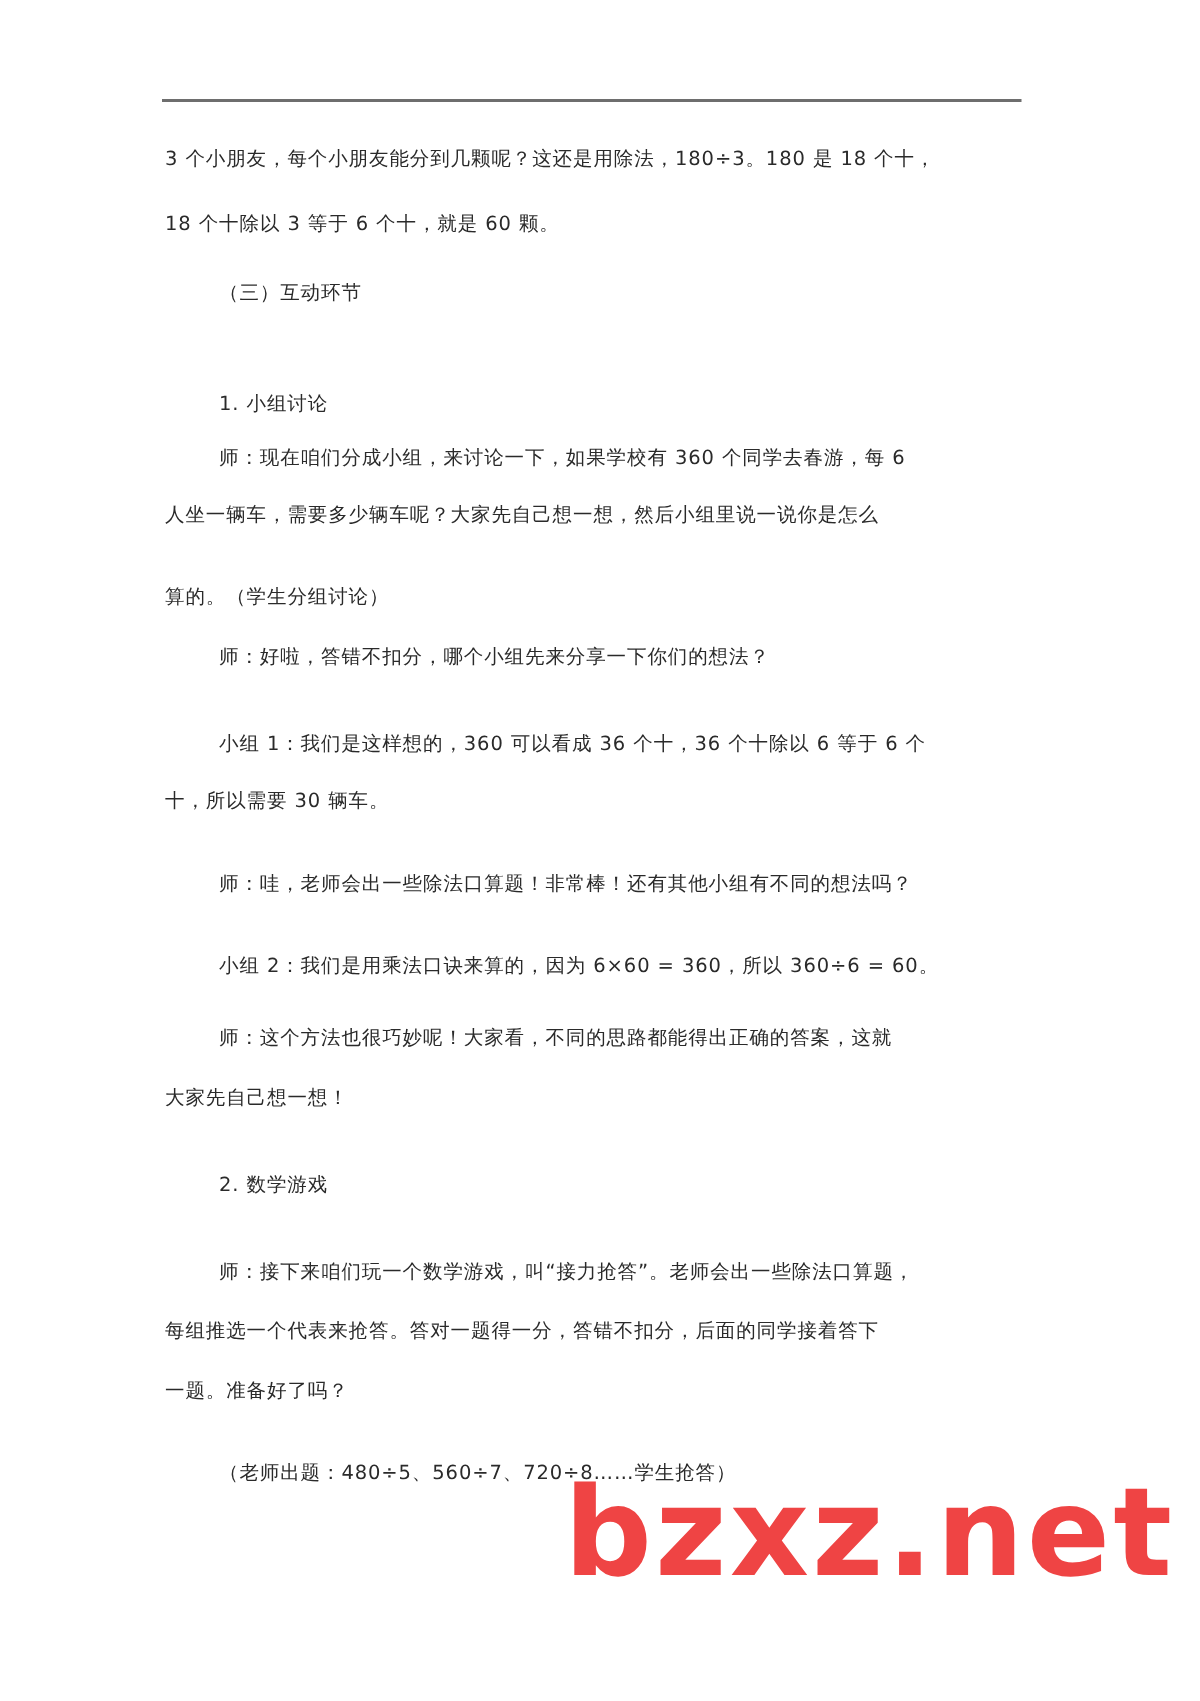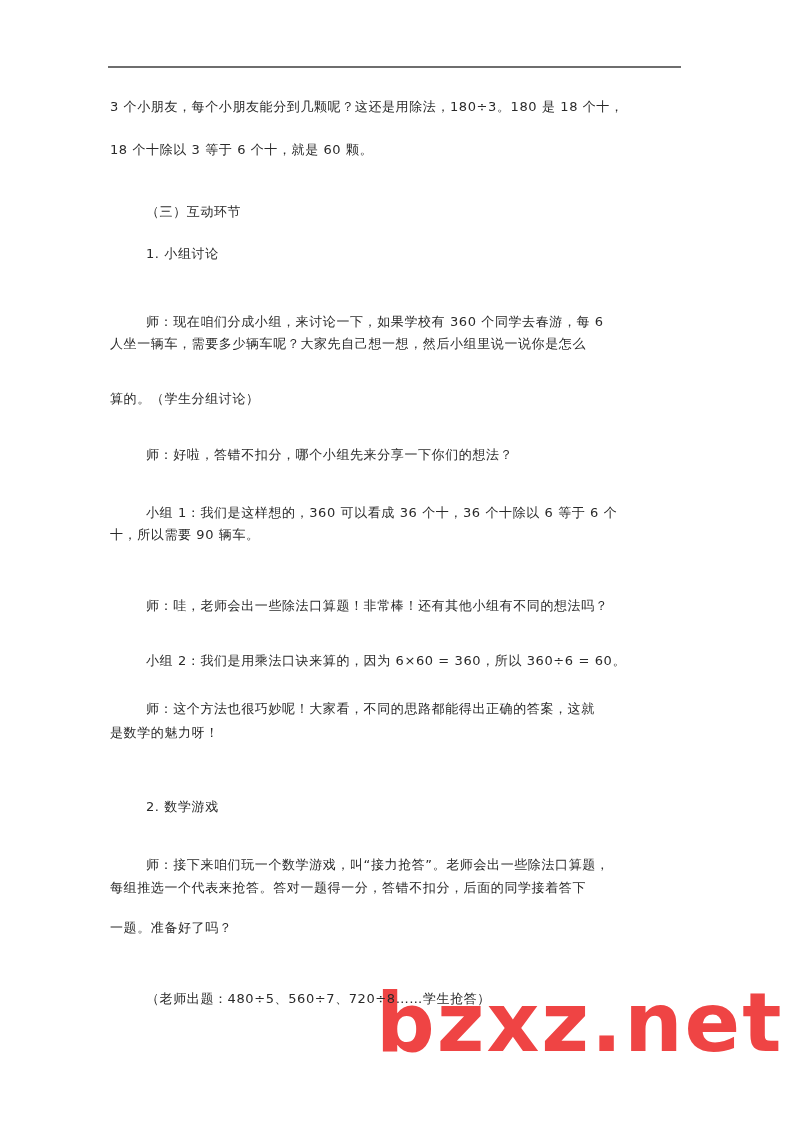--- a/index.html
+++ b/index.html
@@ -24,21 +24,21 @@
       background: #6e6e6e;
     }
     .line {
       position: absolute;
       left: 110px;
       font-size: 13px;
       line-height: 20px;
       white-space: nowrap;
       letter-spacing: 0.6px;
     }
-    .indent { left: 146px; margin-top: 16px; }
+    .indent { left: 146px; }
     .watermark {
       position: absolute;
       left: 376px;
       top: 978px;
       font-family: "DejaVu Sans", "Liberation Sans", sans-serif;
       font-weight: bold;
       font-size: 82px;
       line-height: 90px;
       color: #ef4444;
       letter-spacing: 2px;
@@ -51,29 +51,29 @@
 <body>
 
 <div class="header-rule"></div>
 
 <div class="watermark">bzxz.net</div>
 
 <div class="content">
   <div class="line" style="top:97px">3 个小朋友，每个小朋友能分到几颗呢？这还是用除法，180÷3。180 是 18 个十，</div>
   <div class="line" style="top:140px">18 个十除以 3 等于 6 个十，就是 60 颗。</div>
   <div class="line indent" style="top:186px">（三）互动环节</div>
-  <div class="line indent" style="top:228px">1. 小组讨论</div>
+  <div class="line indent" style="top:260px">1. 小组讨论</div>
   <div class="line indent" style="top:296px">师：现在咱们分成小组，来讨论一下，如果学校有 360 个同学去春游，每 6</div>
   <div class="line" style="top:334px">人坐一辆车，需要多少辆车呢？大家先自己想一想，然后小组里说一说你是怎么</div>
   <div class="line" style="top:389px">算的。（学生分组讨论）</div>
   <div class="line indent" style="top:429px">师：好啦，答错不扣分，哪个小组先来分享一下你们的想法？</div>
   <div class="line indent" style="top:487px">小组 1：我们是这样想的，360 可以看成 36 个十，36 个十除以 6 等于 6 个</div>
-  <div class="line" style="top:525px">十，所以需要 90 辆车。</div>
+  <div class="line" style="top:525px">十，所以需要 30 辆车。</div>
   <div class="line indent" style="top:580px">师：哇，老师会出一些除法口算题！非常棒！还有其他小组有不同的想法吗？</div>
   <div class="line indent" style="top:635px">小组 2：我们是用乘法口诀来算的，因为 6×60 = 360，所以 360÷6 = 60。</div>
   <div class="line indent" style="top:683px">师：这个方法也很巧妙呢！大家看，不同的思路都能得出正确的答案，这就</div>
-  <div class="line" style="top:723px">是数学的魅力呀！</div>
+  <div class="line" style="top:723px">大家先自己想一想！</div>
   <div class="line indent" style="top:781px">2. 数学游戏</div>
   <div class="line indent" style="top:839px">师：接下来咱们玩一个数学游戏，叫“接力抢答”。老师会出一些除法口算题，</div>
   <div class="line" style="top:878px">每组推选一个代表来抢答。答对一题得一分，答错不扣分，后面的同学接着答下</div>
   <div class="line" style="top:918px">一题。准备好了吗？</div>
   <div class="line indent" style="top:973px">（老师出题：480÷5、560÷7、720÷8……学生抢答）</div>
 </div>
 
 </body></html>

